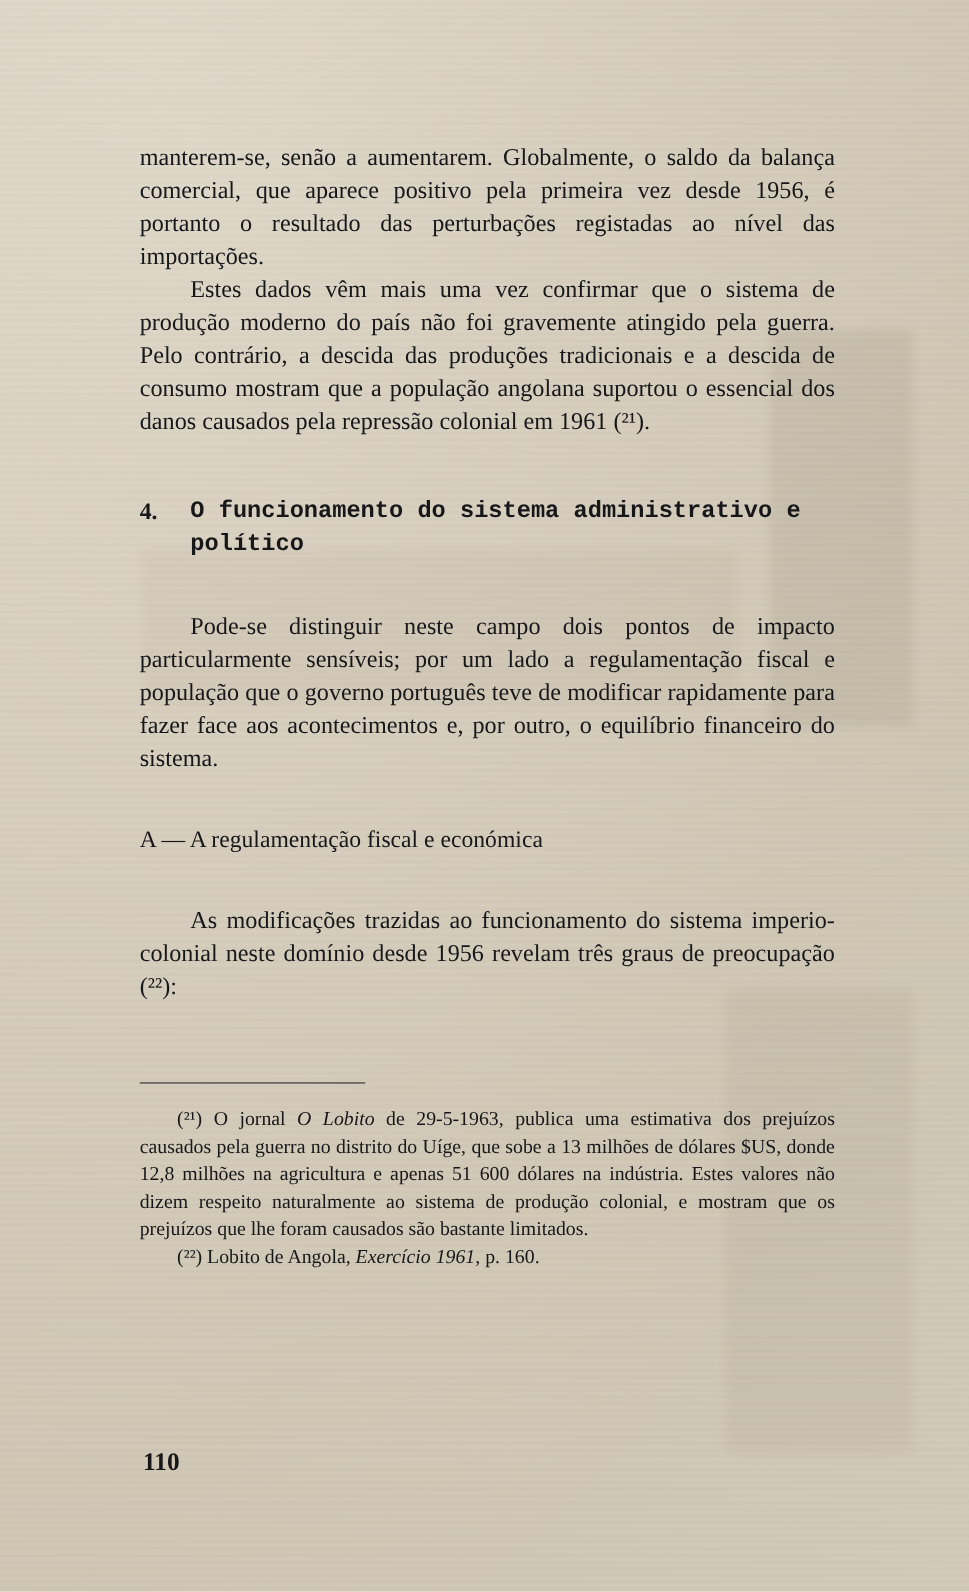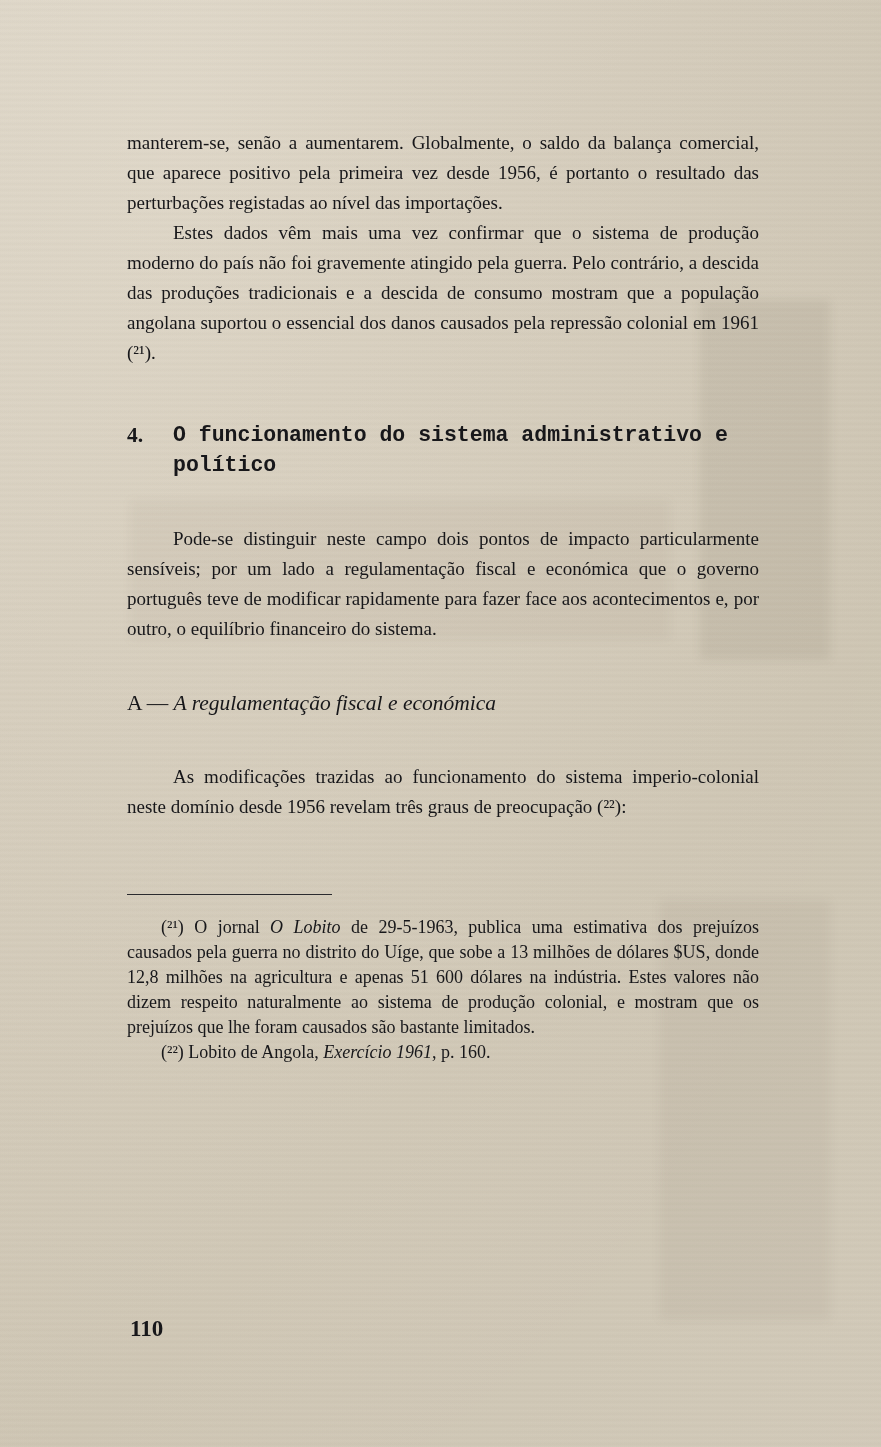--- a/index.html
+++ b/index.html
@@ -31,21 +31,21 @@
     pointer-events: none;
   }
   .text-block {
     position: absolute;
     left: 127px;
     top: 128px;
     width: 632px;
   }
   p.body-para {
     margin: 0;
-    font-size: 19px;
+    font-size: 22px;
     line-height: 30px;
     text-align: justify;
   }
   p.indent { text-indent: 46px; }
   p.no-indent { text-indent: 0; }
   .heading {
     margin: 52px 0 44px 0;
     font-size: 21.5px;
     line-height: 30px;
     font-weight: bold;
@@ -56,21 +56,21 @@
   }
   .heading .h-text {
     flex: 1;
     font-family: Liberation Mono, monospace;
   }
   .subheading {
     margin: 44px 0 44px 0;
     font-size: 21.5px;
     line-height: 30px;
   }
-  .subheading .sub-italic { font-style: italic; }
+  .subheading .sub-italic { }
   .footnote-rule {
     margin: 72px 0 20px 0;
     width: 205px;
     border: none;
     border-top: 1.5px solid #2a2a2e;
   }
   .footnotes p {
     margin: 0;
     font-size: 18px;
     line-height: 25px;
@@ -99,21 +99,21 @@
 
   <p class="body-para no-indent">manterem-se, senão a aumentarem. Globalmente, o saldo da balança comercial, que aparece positivo pela primeira vez desde 1956, é portanto o resultado das perturbações registadas ao nível das importações.</p>
 
   <p class="body-para indent">Estes dados vêm mais uma vez confirmar que o sistema de produção moderno do país não foi gravemente atingido pela guerra. Pelo contrário, a descida das produções tradicionais e a descida de consumo mostram que a população angolana suportou o essencial dos danos causados pela repressão colonial em 1961 (²¹).</p>
 
   <div class="heading">
     <span class="h-num">4.</span>
     <span class="h-text">O funcionamento do sistema administrativo e político</span>
   </div>
 
-  <p class="body-para indent">Pode-se distinguir neste campo dois pontos de impacto particularmente sensíveis; por um lado a regulamentação fiscal e económica que o governo português teve de modificar rapidamente para fazer face aos acontecimentos e, por outro, o equilíbrio financeiro do sistema.</p>
+  <p class="body-para indent">Pode-se distinguir neste campo dois pontos de impacto particularmente sensíveis; por um lado a regulamentação fiscal e população que o governo português teve de modificar rapidamente para fazer face aos acontecimentos e, por outro, o equilíbrio financeiro do sistema.</p>
 
   <p class="subheading">
     <span>A — </span><span class="sub-italic">A regulamentação fiscal e económica</span>
   </p>
 
   <p class="body-para indent">As modificações trazidas ao funcionamento do sistema imperio-colonial neste domínio desde 1956 revelam três graus de preocupação (²²):</p>
 
   <hr class="footnote-rule">
 
   <div class="footnotes">

